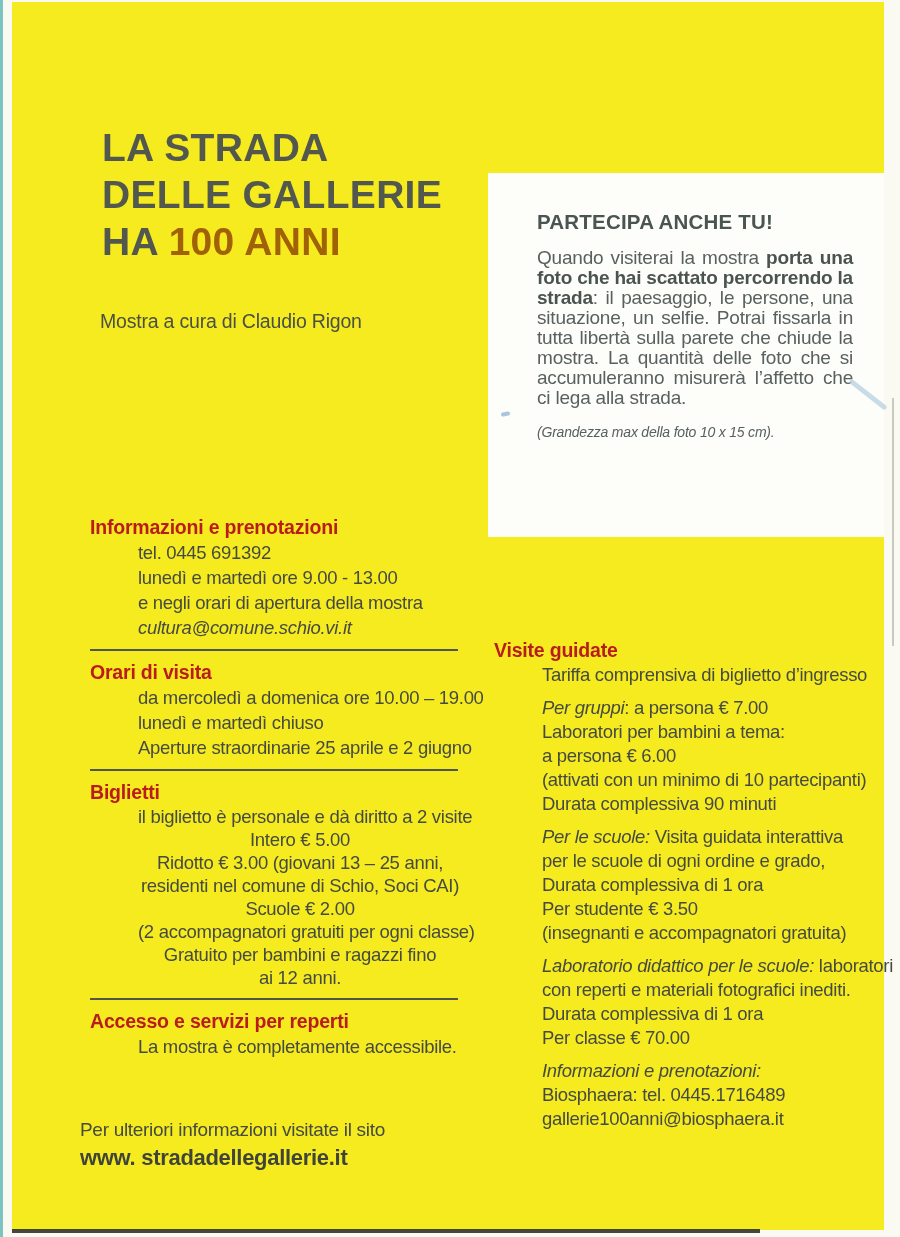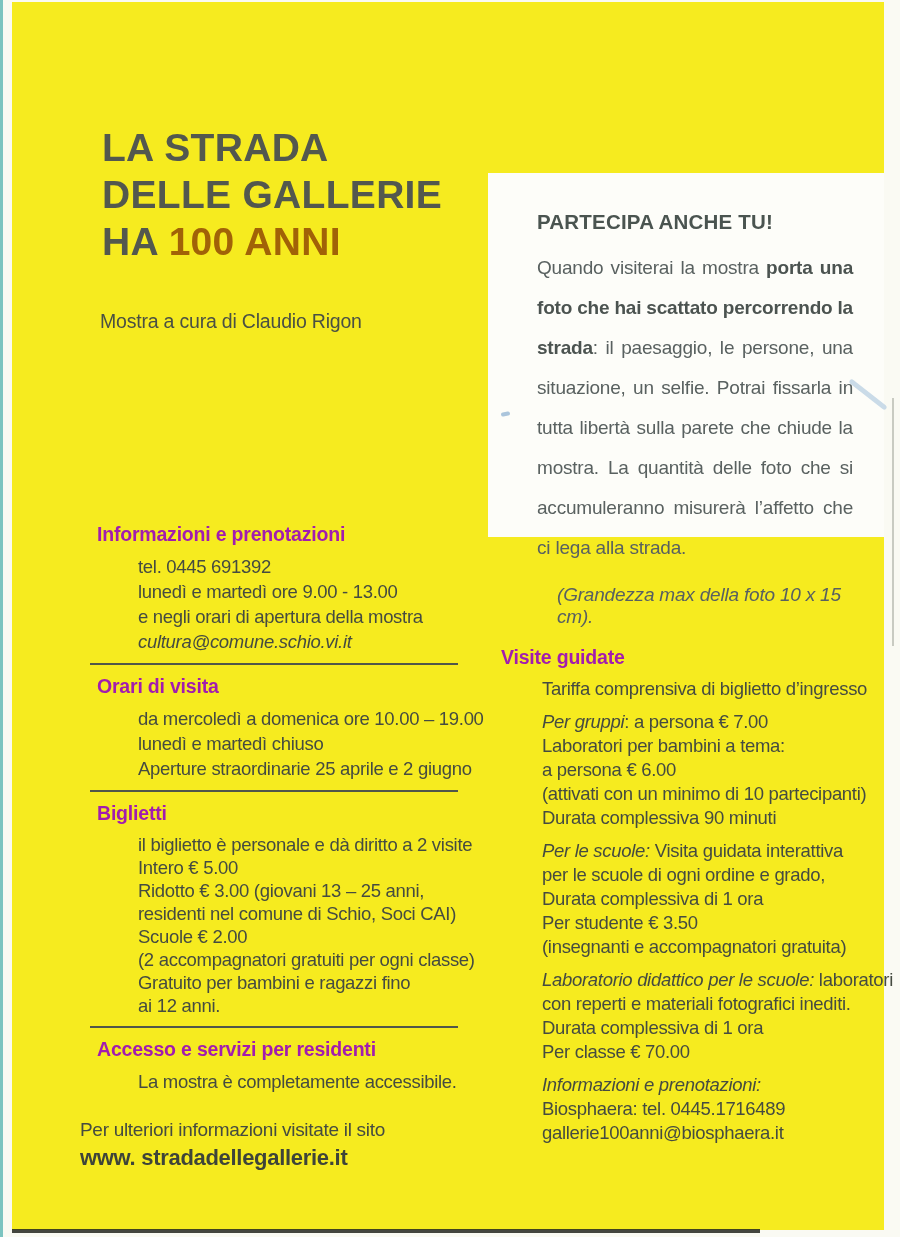--- a/index.html
+++ b/index.html
@@ -17,38 +17,38 @@
   
   .title{position:absolute;left:102px;top:124px;font-size:39px;line-height:47px;
          font-weight:bold;color:#53584e;letter-spacing:.3px;}
   .title .accent{color:#a16207;}
   .curator{position:absolute;left:100px;top:310px;font-size:19.5px;color:#4a5044;letter-spacing:-.2px;}
 
   
   .white-box{position:absolute;left:488px;top:173px;width:396px;height:364px;
              background:#fdfdf9;box-sizing:border-box;padding:37px 31px 0 49px;}
   .wb-heading{font-size:20.5px;font-weight:bold;color:#4a5450;letter-spacing:.2px;}
-  .wb-para{margin-top:14px;font-size:19px;line-height:40px;color:#596160;
+  .wb-para{margin-top:14px;font-size:19px;line-height:20px;color:#596160;
            text-align:justify;letter-spacing:-.2px;}
   .wb-para b{color:#4b5350;}
-  .wb-note{margin-top:16px;font-style:italic;font-size:19px;color:#586061;letter-spacing:-.2px;margin-left:20px;}
+  .wb-note{margin-top:16px;font-style:italic;font-size:14px;color:#586061;letter-spacing:-.2px;}
 
   
   .scan-dash{position:absolute;left:501px;top:412px;width:9px;height:4px;background:#7fa8cc;
              opacity:.65;transform:rotate(-12deg);border-radius:2px;}
   .scan-diag{position:absolute;left:845px;top:392px;width:46px;height:5px;background:#bdd2e4;
              opacity:.8;transform:rotate(38deg);border-radius:3px;}
 
   
   .col{color:#454b41;font-size:18.5px;letter-spacing:-.3px;}
   .col-left{position:absolute;left:90px;top:514px;width:372px;}
   .col-right{position:absolute;left:494px;top:637px;width:406px;}
-  .col h3{margin:7px;font-size:19.5px;line-height:26px;font-weight:bold;color:#a21caf;letter-spacing:-.2px;}
+  .col h3{margin:0;font-size:19.5px;line-height:26px;font-weight:bold;color:#b91c1c;letter-spacing:-.2px;}
   .ln{line-height:25px;white-space:nowrap;margin-left:48px;}
-  .tight .ln{line-height:23px;}
+  .tight .ln{line-height:23px;text-align:center;}
   .col-right .ln{line-height:24px;}
   .italic{font-style:italic;}
   .rule{border:none;border-top:2px solid #50564a;margin:9px 0 8px 0;width:368px;}
   .block{margin-top:9px;}
 
   
   .footer{position:absolute;left:80px;top:1117px;color:#454b41;letter-spacing:-.3px;}
   .footer-line{font-size:19px;line-height:26px;white-space:nowrap;}
   .website{font-size:22px;font-weight:bold;margin-top:2px;color:#3e4439;white-space:nowrap;}
 </style>
@@ -99,21 +99,21 @@
     <div class="ln">Intero € 5.00</div>
     <div class="ln">Ridotto € 3.00  (giovani 13 – 25 anni,</div>
     <div class="ln">residenti nel comune di Schio, Soci CAI)</div>
     <div class="ln">Scuole € 2.00</div>
     <div class="ln">(2 accompagnatori gratuiti per ogni classe)</div>
     <div class="ln">Gratuito per bambini e ragazzi fino</div>
     <div class="ln">ai 12 anni.</div>
   </section>
   <hr class="rule">
   <section>
-    <h3>Accesso e servizi per residenti</h3>
+    <h3>Accesso e servizi per reperti</h3>
     <div class="ln">La mostra è completamente accessibile.</div>
   </section>
 </div>
 
 <div class="col col-right">
   <h3>Visite guidate</h3>
   <div class="ln">Tariffa comprensiva di biglietto d’ingresso</div>
   <div class="block">
     <div class="ln"><i>Per gruppi</i><span>: a persona € 7.00</span></div>
     <div class="ln">Laboratori per bambini a tema:</div>

